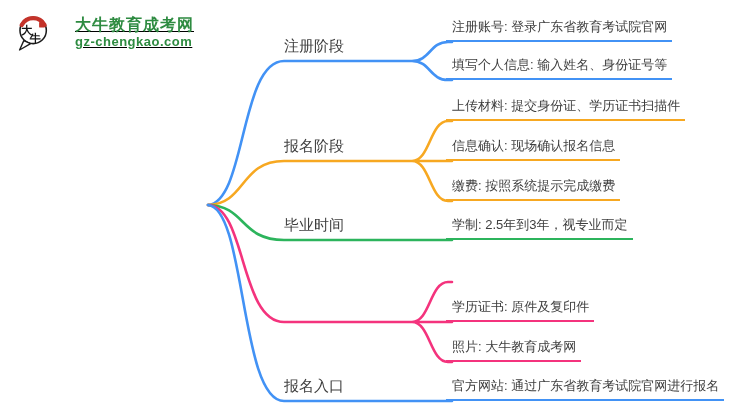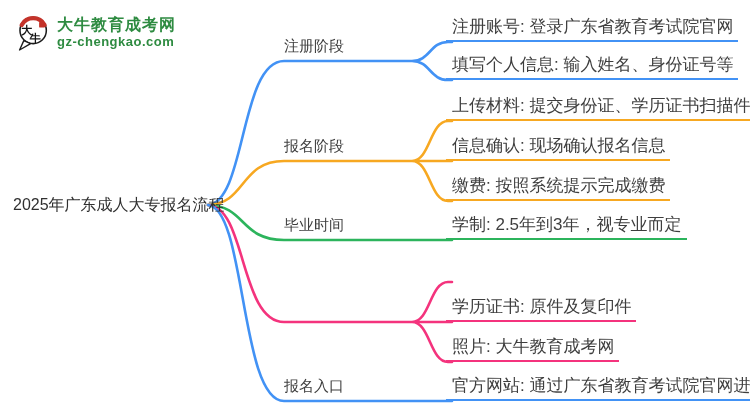--- a/index.html
+++ b/index.html
@@ -3,41 +3,41 @@
 <meta charset="utf-8">
 <style>
   html,body{margin:0;padding:0;background:#fff;}
   .stage{
     position:relative;width:750px;height:410px;background:#ffffff;overflow:hidden;
     font-family:"Liberation Sans","DejaVu Sans",sans-serif;
   }
   
   .logo{position:absolute;left:17px;top:15px;display:flex;align-items:flex-start;}
   .logo-icon{width:34px;height:36px;flex:0 0 auto;}
-  .logo-text{margin-left:6px;}
+  .logo-text{margin-left:24px;text-decoration:underline;}
   .logo-brand{font-size:16px;font-weight:bold;color:var(--c-logo);letter-spacing:1px;line-height:19px;}
   .logo-domain{font-size:13px;font-weight:bold;color:var(--c-logo);line-height:15px;letter-spacing:.5px;}
   
   .links{position:absolute;left:0;top:0;width:750px;height:410px;}
   .links path{fill:none;stroke-width:2.6px;stroke-linecap:round;stroke-linejoin:round;}
   .st-blue{stroke:var(--c-blue);}
   .st-orange{stroke:var(--c-orange);}
   .st-green{stroke:var(--c-green);}
   .st-pink{stroke:var(--c-pink);}
   
   .root-title{
     position:absolute;left:13px;top:194px;width:195px;line-height:22px;
     font-size:16px;color:#303030;white-space:nowrap;
   }
   .branch-label{
     position:absolute;left:284px;width:128px;text-align:left;line-height:20px;
     font-size:15px;color:var(--c-text);white-space:nowrap;
   }
   .leaf{
-    position:absolute;left:446px;line-height:22px;font-size:17px;color:var(--c-text);
+    position:absolute;left:446px;line-height:22px;font-size:13px;color:var(--c-text);
     white-space:nowrap;padding:0 5px 2px 6px;border-bottom:2.6px solid;text-align:center;
   }
   .bd-blue{border-color:var(--c-blue);}
   .bd-orange{border-color:var(--c-orange);}
   .bd-green{border-color:var(--c-green);}
   .bd-pink{border-color:var(--c-pink);}
 </style>
 </head>
 <body>
 
@@ -72,21 +72,20 @@
     <path class="st-green" d="M208,205 C246,206 240,240 284,240 H452"></path>
 
     <path class="st-pink" d="M208,205 C246,206 240,322 284,322 H412
              M412,322 C430,322 430,282 448,282 H452
              M412,322 H452
              M412,322 C430,322 430,362 448,362 H452"></path>
 
     <path class="st-blue" d="M208,205 C246,208 240,401 284,401 H452"></path>
   </svg>
 
-  <div class="root-title">2025年广东成人大专报名流程</div>
 
   <div class="branch-label" style="top:36px">注册阶段</div>
   <div class="branch-label" style="top:136px">报名阶段</div>
   <div class="branch-label" style="top:215px">毕业时间</div>
   <div class="branch-label" style="top:376px">报名入口</div>
 
   <div class="leaf bd-blue" style="top:16px">注册账号: 登录广东省教育考试院官网</div>
   <div class="leaf bd-blue" style="top:54px">填写个人信息: 输入姓名、身份证号等</div>
   <div class="leaf bd-orange" style="top:95px">上传材料: 提交身份证、学历证书扫描件</div>
   <div class="leaf bd-orange" style="top:135px">信息确认: 现场确认报名信息</div>

